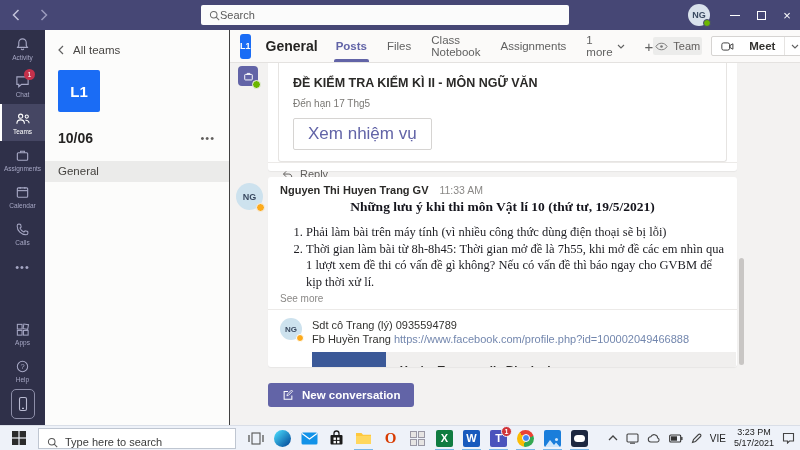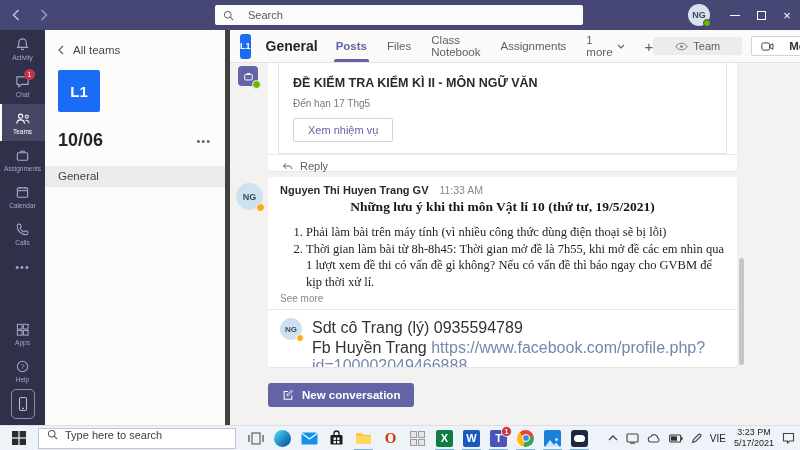--- a/index.html
+++ b/index.html
@@ -3,97 +3,97 @@
 <meta charset="utf-8">
 <style>
   * { box-sizing: border-box; margin: 0; padding: 0; }
   html,body { width: 800px; height: 450px; overflow: hidden; }
   body { font-family: "Liberation Sans", sans-serif; position: relative; background: #f3f2f1; }
   svg { display: block; }
 
   
   .titlebar { position: absolute; left:0; top:0; width:800px; height:30px; background:#464775; }
   .nav-chevrons { position:absolute; left:12px; top:0; height:30px; display:flex; align-items:center; gap:20px; color:#bdbdd6; }
-  .tb-search { position:absolute; left:215px; top:5px; width:368px; height:20px; background:#fbfbfb; border-radius:2px; display:flex; align-items:center; gap:14px; padding-left:8px; font-size:11px; color:#5a5a5a; }
+  .tb-search { position:absolute; left:201px; top:5px; width:368px; height:20px; background:#fbfbfb; border-radius:2px; display:flex; align-items:center; gap:0; padding-left:8px; font-size:11px; color:#5a5a5a; }
   .tb-avatar { position:absolute; left:688px; top:4px; width:22px; height:22px; border-radius:50%; background:#d9e2ec; color:#3a4a61; font-size:9px; font-weight:bold; display:flex; align-items:center; justify-content:center; }
   .tb-avatar .status { position:absolute; right:-1px; bottom:-1px; width:8px; height:8px; border-radius:50%; background:#6bb700; border:1.5px solid #464775; }
   .win-controls { position:absolute; right:0; top:0; height:30px; display:flex; }
   .win-btn { width:26px; height:30px; display:flex; align-items:center; justify-content:center; color:#fff; font-size:13px; }
   .min-bar { width:10px; height:1px; background:#fff; }
   .max-box { width:9px; height:9px; border:1px solid #fff; }
 
   
   .rail { position:absolute; left:0; top:30px; width:45px; height:395px; background:#2f3049; color:#a6a7c4; display:flex; flex-direction:column; }
   .rail-item { height:37px; display:flex; flex-direction:column; align-items:center; justify-content:center; gap:2px; font-size:6.5px; position:relative; }
   .rail-item.selected { background:#454663; color:#fff; box-shadow: inset 2px 0 0 #fff; }
   .rail-badge { position:absolute; top:2px; left:24px; min-width:11px; height:11px; border-radius:6px; background:#c4314b; color:#fff; font-size:7px; display:flex; align-items:center; justify-content:center; padding:0 2px; }
   .rail-dots { height:30px; display:flex; align-items:center; justify-content:center; font-size:11px; letter-spacing:1px; }
   .rail-spacer { flex:1; }
   .device-box { width:24px; height:30px; border:1px solid #8d8ea8; border-radius:5px; margin:0 auto 6px; display:flex; align-items:center; justify-content:center; }
 
   
-  .teams-panel { position:absolute; left:45px; top:30px; width:185px; height:395px; background:#fcfcfb; border-right:5px solid #404040; }
+  .teams-panel { position:absolute; left:45px; top:30px; width:185px; height:395px; background:#fcfcfb; border-right:1px solid #404040; }
   .allteams { display:flex; align-items:center; gap:9px; padding:14px 0 0 13px; font-size:11.5px; color:#484644; }
   .team-tile { width:42px; height:42px; margin:14px 0 0 13px; background:#1a6cf5; border-radius:2px; color:#fff; font-size:15px; font-weight:bold; display:flex; align-items:center; justify-content:center; }
   .team-name-row { display:flex; align-items:center; justify-content:space-between; margin-top:18px; padding:0 14px 0 13px; }
-  .team-name { font-size:18px; font-weight:bold; color:#252423; }
+  .team-name { font-size:14px; font-weight:bold; color:#252423; }
   .team-dots { color:#605e5c; font-size:11px; letter-spacing:1px; }
   .channel-row { margin-top:15px; height:21px; background:#ebebea; font-size:11.5px; color:#44423f; line-height:21px; padding-left:13px; }
 
   
   .main-header { position:absolute; left:230px; top:30px; width:570px; height:33px; background:#fbfaf9; border-bottom:1px solid #e4e2e0; display:flex; align-items:center; }
   .ch-tile { width:25px; height:25px; margin-left:10px; background:#1a6cf5; border-radius:3px; color:#fff; font-size:9px; font-weight:bold; display:flex; align-items:center; justify-content:center; }
   .ch-title { font-size:14px; font-weight:bold; color:#252423; margin-left:15px; }
   .tabs { display:flex; align-items:stretch; height:100%; margin-left:18px; gap:20px; font-size:11.5px; color:#616161; }
   .tab { display:flex; align-items:center; position:relative; }
   .tab.selected { color:#6264a7; font-weight:bold; }
   .tab.selected::after { content:""; position:absolute; left:-2px; right:-2px; bottom:0; height:3px; background:#6264a7; border-radius:2px 2px 0 0; }
   .tab-more { display:flex; align-items:center; gap:4px; }
   .add-tab { font-size:15px; color:#616161; display:flex; align-items:center; }
   .header-right { margin-left:auto; display:flex; align-items:center; gap:9px; padding-right:12px; }
-  .team-pill { display:flex; align-items:center; gap:5px; background:#ececeb; border-radius:2px; padding:3px 22px; font-size:11px; color:#605e5c; }
+  .team-pill { display:flex; align-items:center; gap:5px; background:#ececeb; border-radius:2px; padding:3px 2px; font-size:11px; color:#605e5c; }
   .meet-split { display:flex; align-items:stretch; background:#fff; border:1px solid #d6d4d2; border-radius:2px; }
   .meet-main { display:flex; align-items:center; gap:15px; padding:3px 9px; font-size:11.5px; font-weight:bold; color:#33322f; }
   .meet-caret { display:flex; align-items:center; padding:0 6px; border-left:1px solid #e6e4e2; }
 
   
   .message-area { position:absolute; left:230px; top:63px; width:570px; height:362px; background:#f3f2f1; }
   .msg-block { position:absolute; left:38px; width:469px; background:#fff; }
   .block-assignment { top:0; height:108px; border-radius:0 0 3px 3px; box-shadow:0 1px 1px rgba(0,0,0,.05); }
   .assign-card { margin:0 10px; border:1px solid #e6e4e2; border-top:none; border-radius:0 0 3px 3px; padding:13px 14px 11px; }
   .assign-title { font-size:12.5px; font-weight:bold; color:#2b2a28; }
   .assign-due { margin-top:8px; font-size:10px; color:#7a7874; }
-  .assign-btn { display:inline-block; margin-top:9px; padding:5px 14px; background:#fff; border:1px solid #d6d4d2; border-radius:2px; font-size:11px; color:#6264a7; }
+  .assign-btn { display:inline-block; margin-top:9px; padding:5px 14px; background:#fff; border:1px solid #d6d4d2; border-radius:2px; font-size:17px; color:#6264a7; }
   .reply-row { display:flex; align-items:center; gap:7px; height:23px; border-top:1px solid #eceae8; padding-left:14px; font-size:11px; color:#605e5c; }
   .bot-avatar { position:absolute; left:8px; top:3px; width:20px; height:20px; background:#6264a7; border-radius:4px; display:flex; align-items:center; justify-content:center; }
   .bot-check { position:absolute; right:-3px; bottom:-3px; width:9px; height:9px; border-radius:50%; background:#6bb700; border:1.5px solid #f3f2f1; }
   .block-post { top:114px; height:190px; border-radius:3px; box-shadow:0 1px 1px rgba(0,0,0,.05); overflow:hidden; }
   .author-row { padding:7px 12px 0; font-size:10.5px; color:#8a8886; }
   .author-name { font-size:11px; font-weight:bold; color:#2b2a28; margin-right:8px; }
   .post-title { text-align:center; font-family:"Liberation Serif", serif; font-size:13.5px; font-weight:bold; color:#15151d; margin-top:3px; }
   .post-list { margin-top:9px; padding-left:38px; padding-right:10px; font-family:"Liberation Serif", serif; font-size:12.5px; color:#1d1d22; line-height:1.32; }
   .see-more { font-size:10px; color:#8a8886; margin:3px 0 5px 12px; }
   .post-divider { border-top:1px solid #eceae8; }
   .nested-reply { position:relative; padding:7px 12px 0 44px; }
   .ng-avatar-sm { position:absolute; left:12px; top:8px; width:22px; height:22px; border-radius:50%; background:#cde2ee; color:#3a4a61; font-size:8px; font-weight:bold; display:flex; align-items:center; justify-content:center; }
   .away-dot { position:absolute; right:-2px; bottom:-2px; width:8px; height:8px; border-radius:50%; background:#fcaa1b; border:1.5px solid #fff; }
-  .reply-line { margin-top:2px; font-size:16px; color:#33322f; }
+  .reply-line { margin-top:2px; font-size:11px; color:#33322f; }
   .reply-link { color:#7387ae; }
   .fb-card { margin-top:7px; width:424px; height:80px; background:#f0efee; display:flex; overflow:hidden; }
   .fb-logo { width:74px; background:#3b5998; color:#fff; font-family:"Liberation Serif", serif; font-weight:bold; font-size:52px; display:flex; align-items:flex-end; justify-content:center; overflow:hidden; }
   .fb-title { padding:12px 0 0 14px; font-size:11.5px; font-weight:bold; color:#2b2a28; }
   .ng-avatar-main { position:absolute; left:6px; top:120px; width:27px; height:27px; border-radius:50%; background:#cde2ee; color:#3a4a61; font-size:9px; font-weight:bold; display:flex; align-items:center; justify-content:center; }
   .ng-avatar-main .away-dot { width:9px; height:9px; border:1.5px solid #f3f2f1; }
   .v-scrollbar { position:absolute; left:509px; top:195px; width:5px; height:107px; background:#c8c6c4; border-radius:3px; }
   .new-conv-btn { position:absolute; left:38px; top:320px; height:24px; display:flex; align-items:center; gap:8px; padding:0 14px; background:#6264a7; border-radius:3px; color:#fff; font-size:11.5px; font-weight:bold; }
 
   
   .taskbar { position:absolute; left:0; top:425px; width:800px; height:25px; background:#eef2f9; border-top:1px solid #d9dee7; display:flex; align-items:center; }
   .start-btn { width:38px; height:25px; display:flex; align-items:center; justify-content:center; }
-  .win-search { width:198px; height:21px; background:#fff; border:1px solid #bfc6d1; display:flex; align-items:flex-start; gap:7px; padding-left:8px; font-size:11px; color:#3b3b3b; }
+  .win-search { width:198px; height:21px; background:#fff; border:1px solid #bfc6d1; display:flex; align-items:flex-end; gap:7px; padding-left:8px; font-size:11px; color:#3b3b3b; }
   .task-icons { display:flex; align-items:center; margin-left:6px; }
   .t-slot { width:27px; height:25px; display:flex; align-items:center; justify-content:center; position:relative; }
   .t-slot.running::after { content:""; position:absolute; left:4px; right:4px; bottom:0; height:2px; background:#79b6e8; }
   .app-sq { width:17px; height:17px; border-radius:2px; color:#fff; font-size:11px; font-weight:bold; display:flex; align-items:center; justify-content:center; }
   .excel { background:#107c41; } .word { background:#185abd; } .teams-app { background:#4b53bc; position:relative; }
   .teams-badge { position:absolute; top:-4px; right:-5px; width:11px; height:11px; border-radius:50%; background:#d13438; color:#fff; font-size:7px; font-weight:bold; display:flex; align-items:center; justify-content:center; border:1px solid #eef2f9; }
   .office-o { color:#d83b01; font-size:15px; font-weight:bold; font-family:"Liberation Serif", serif; }
   .edge-c { width:17px; height:17px; border-radius:50%; background:linear-gradient(135deg,#45d3f7 10%,#0c59a4 85%); }
   .chrome-c { width:17px; height:17px; border-radius:50%; background:conic-gradient(from -45deg,#ea4335 0 33%,#34a853 33% 66%,#fbbc05 66% 100%); display:flex; align-items:center; justify-content:center; }
   .chrome-c i { width:8px; height:8px; border-radius:50%; background:#4285f4; border:1.5px solid #fff; }

